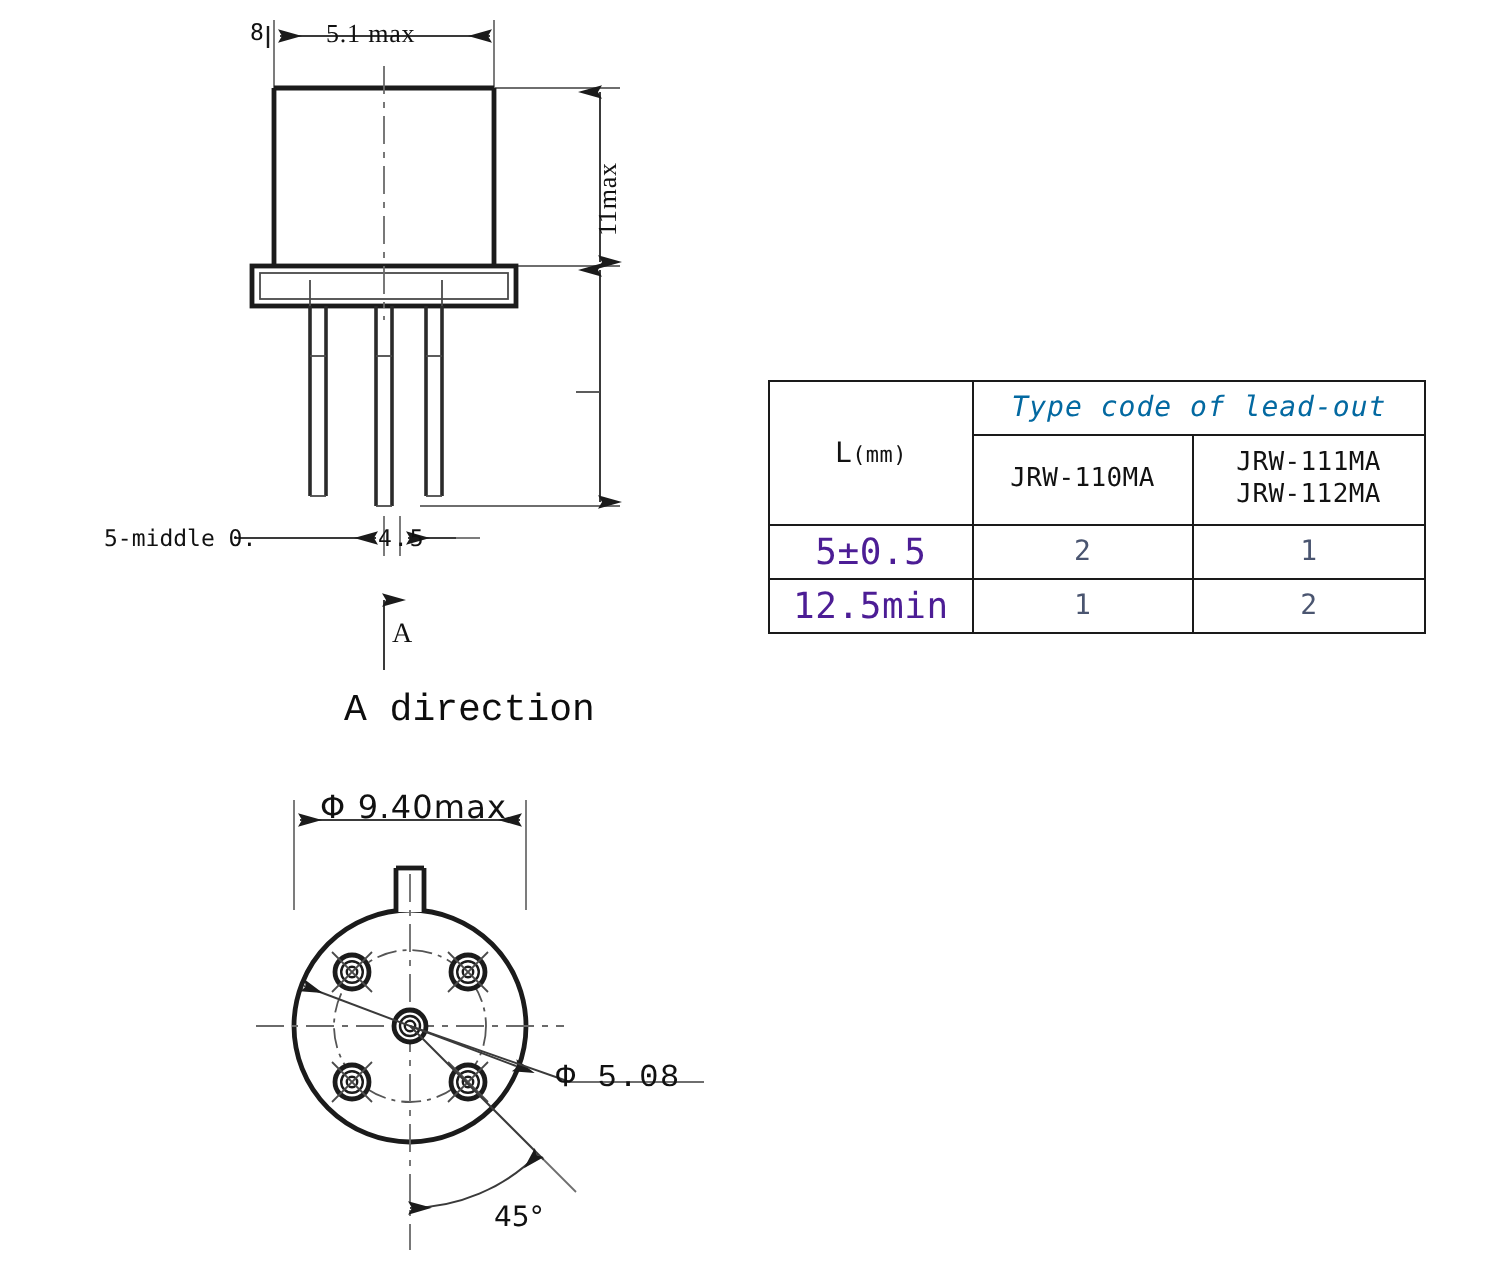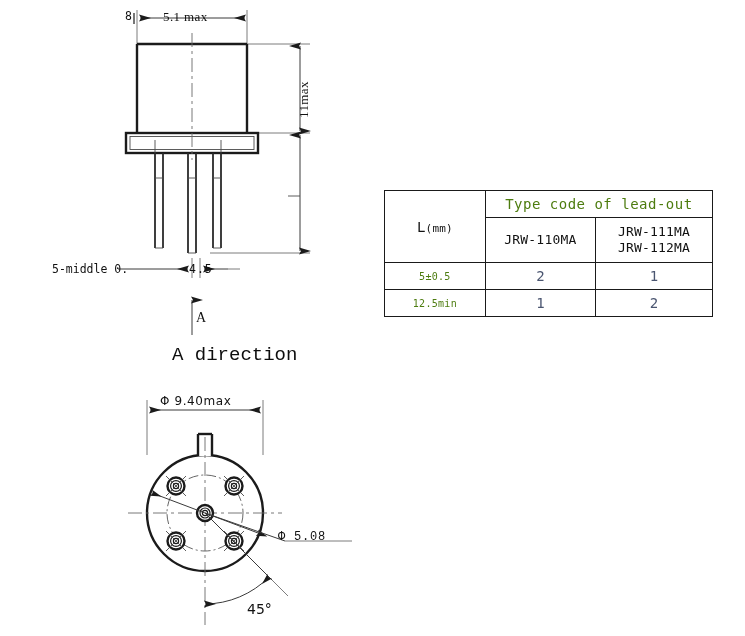--- a/index.html
+++ b/index.html
@@ -46,21 +46,21 @@
     color: #111;
     white-space: pre;
     font-family: "Liberation Serif", "DejaVu Serif", serif;
   }
   .lbl-dim {
     font-size: 13px;
     letter-spacing: 0.4px;
   }
   .lbl-dim-sans {
     font-family: "DejaVu Sans", "Liberation Sans", sans-serif;
-    font-size: 12px;
+    font-size: 16px;
   }
   .lbl-small {
     font-size: 11.5px;
     font-family: "DejaVu Sans Mono", "Liberation Mono", monospace;
   }
   .lbl-adir {
     font-size: 19px;
     font-family: Liberation Mono, monospace;
     color: #0d0d0d;
   }
@@ -90,40 +90,41 @@
     border: 1.6px solid #1a1a1a;
     text-align: center;
     vertical-align: middle;
     font-weight: normal;
     padding: 0;
   }
   .th-type {
     font-size: 14px;
     letter-spacing: 0.5px;
     height: 26px;
-    color: #4d7c0f;
+    color: #0369a1;
+    font-style: italic;
   }
   .th-l {
     font-size: 14px;
     color: #121212;
     letter-spacing: 0.2px;
   }
   .th-l .unit { font-size: 11px; }
   .th-code {
     font-size: 13px;
     letter-spacing: 0.2px;
     color: #121212;
     line-height: 1.25;
     height: 44px;
   }
   .td-l {
-    font-size: 10px;
+    font-size: 18px;
     font-weight: bold;
     height: 26px;
-    color: #4d7c0f;
+    color: #4c1d95;
     letter-spacing: 0.3px;
   }
   .td-v {
     font-size: 14px;
     height: 26px;
     color: #4a5570;
   }
   .col-l { width: 102px; margin-left: 13px; }
   .col-a { width: 112px; }
   .col-b { width: 119px; }

